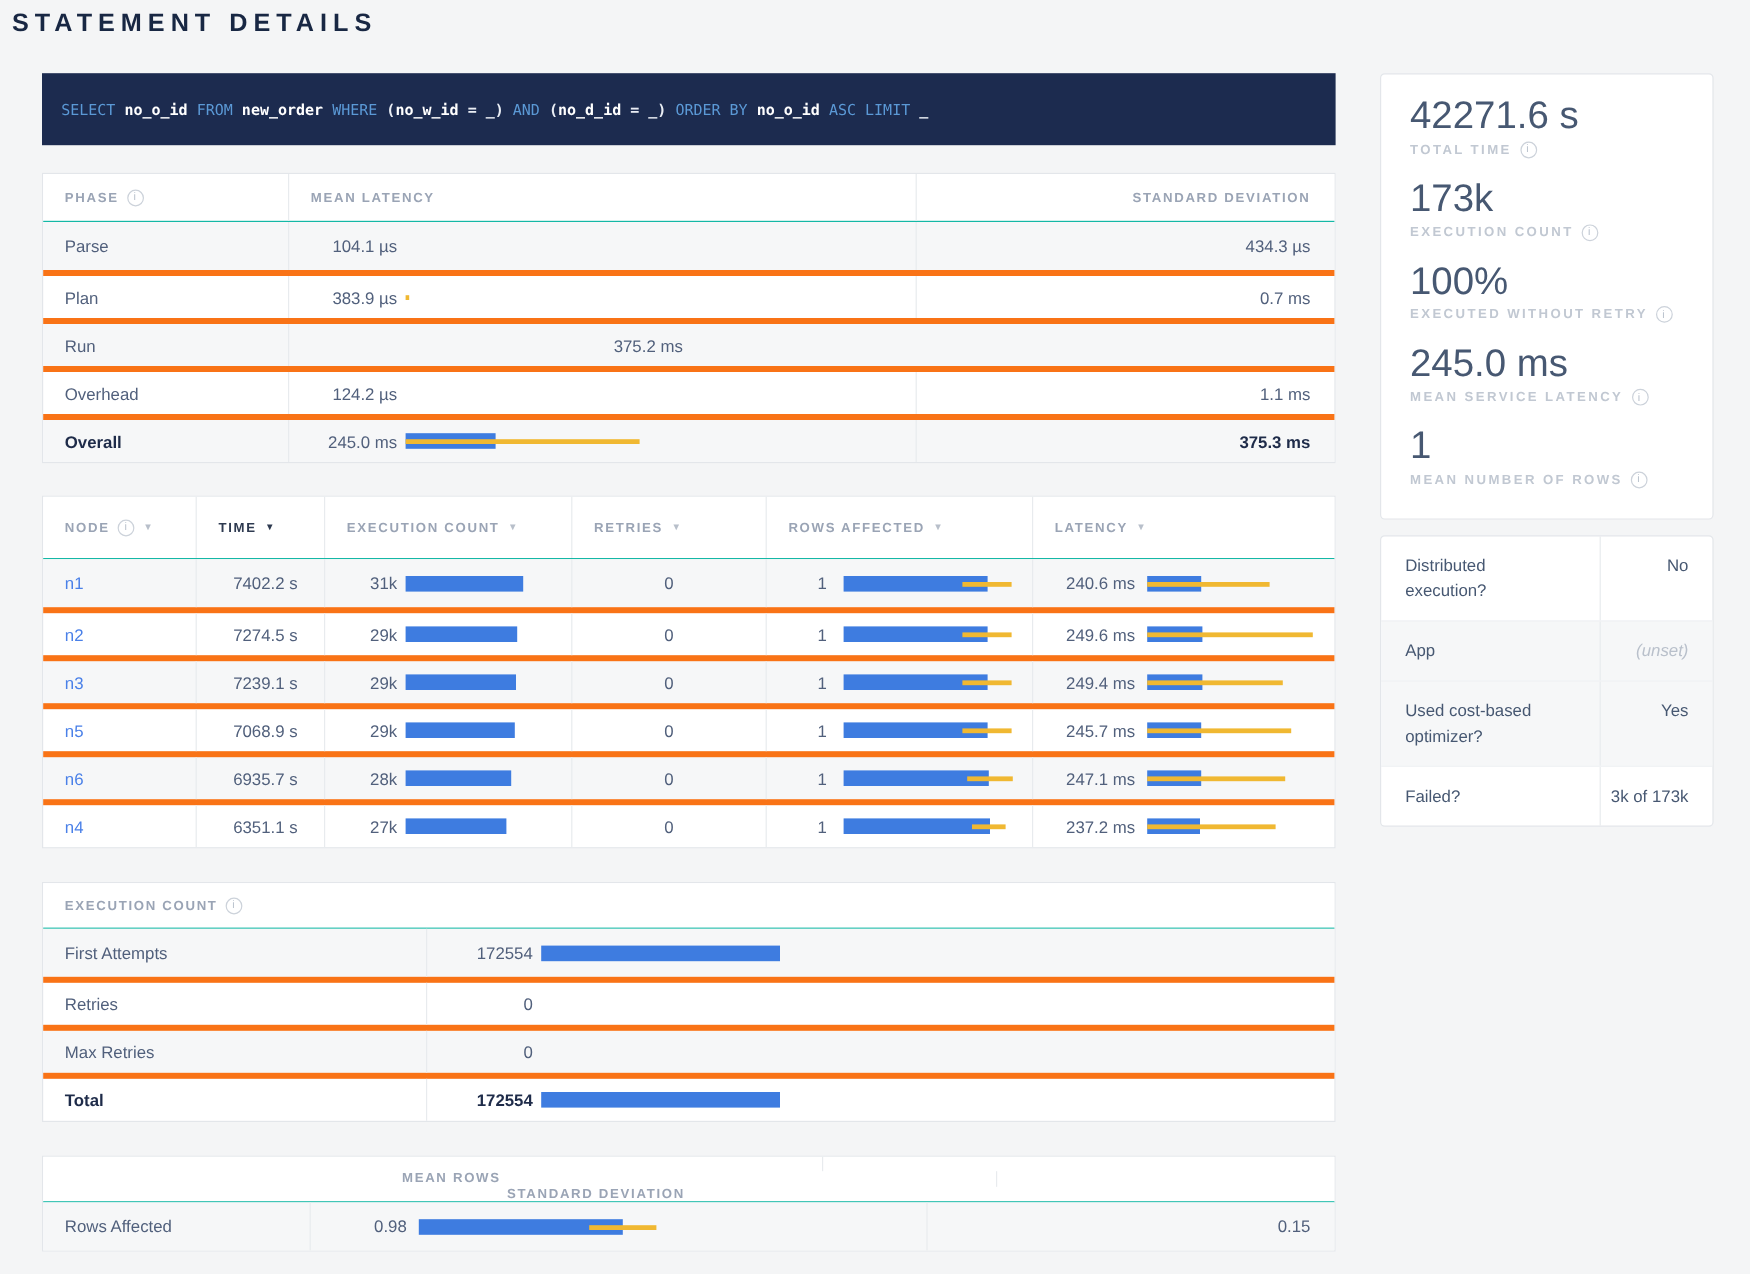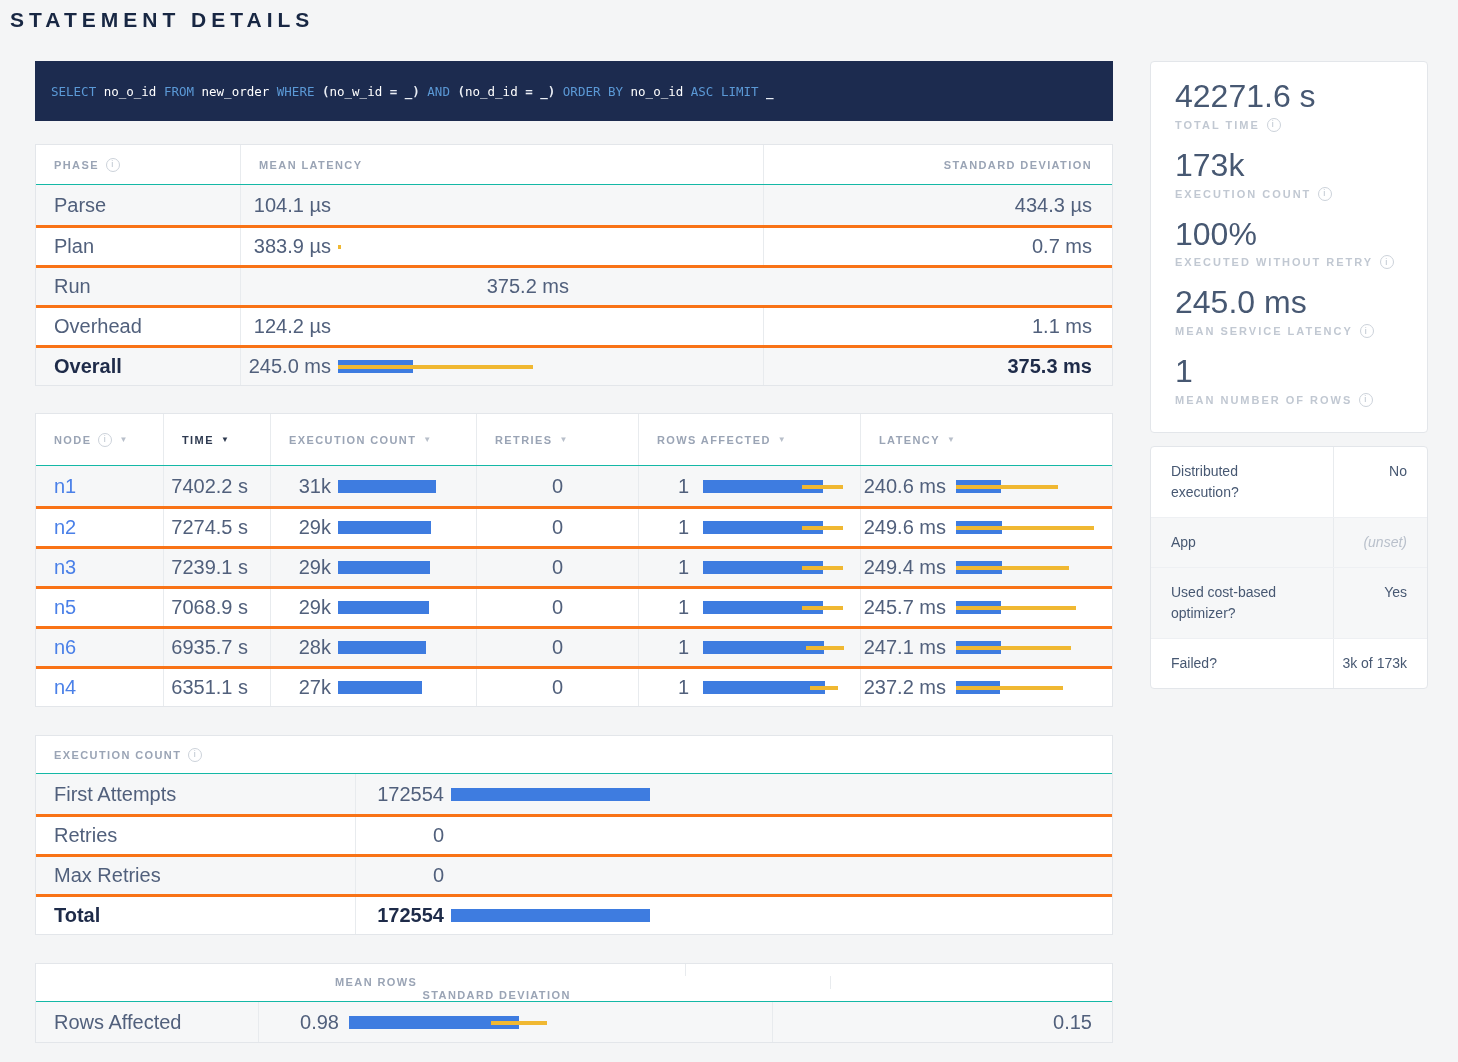--- a/index.html
+++ b/index.html
@@ -19,37 +19,37 @@
   .main-col { width:1078px; flex:none; }
   .side-col { width:278px; flex:none; margin-left:37px; }
 
   
   .sql-box {
     background:#1c2b4f; height:60px; display:flex; align-items:center;
     padding:0 16px; margin-bottom:23px;
   }
   .sql-code { font-family:"DejaVu Sans Mono", monospace; font-size:12.5px; white-space:nowrap; }
   .sql-kw { color:#5b99d6; }
-  .sql-id { color:#ffffff; font-weight:400; }
+  .sql-id { color:#ffffff; font-weight:700; }
   .sql-pl { color:#e9edf4; font-weight:700; }
 
   
   .tbl { background:#fff; border:1px solid #e3e6ea; }
   .thead { display:flex; align-items:center; border-bottom:1px solid #14b8a6; background:#fff; }
   .th {
     font-size:11px; font-weight:700; letter-spacing:1.4px; color:#9aa4b5;
     display:flex; align-items:center; gap:7px; height:100%;
     padding:0 18px; white-space:nowrap;
   }
   .th.dark { color:#2e3a50; }
   .arr { font-size:8px; color:#b8bfca; }
   .arr.dark { color:#2e3a50; }
-  .trow { display:flex; align-items:center; height:40px; font-size:20px; color:#51607c; white-space:nowrap; }
+  .trow { display:flex; align-items:center; height:40px; font-size:14px; color:#51607c; white-space:nowrap; }
   .trow.stripe { background:#f6f7f8; }
-  .trow + .trow, .thead + .trow { border-top:3px solid #f97316; }
+  .trow + .trow, .thead + .trow { border-top:5px solid #f97316; }
   .cell { height:100%; display:flex; align-items:center; }
   .bdr { border-right:1px solid #e8ebee; }
   .bold { font-weight:700; color:#1e2b49; }
 
   
   .num { text-align:right; flex:none; }
   .zone { position:relative; height:13px; flex:1; }
   .bar-blue { position:absolute; left:0; top:0; height:13px; background:#3e7ce0; }
   .bar-yellow { position:absolute; top:5px; height:4px; background:#f0b832; }
 

